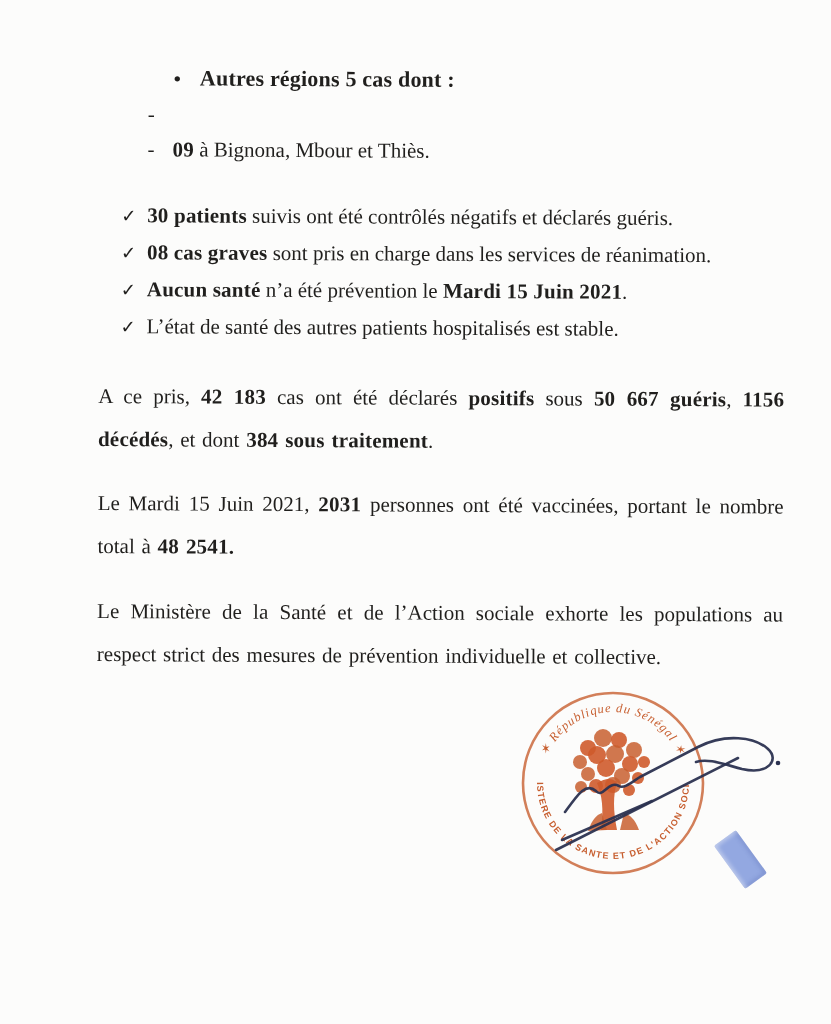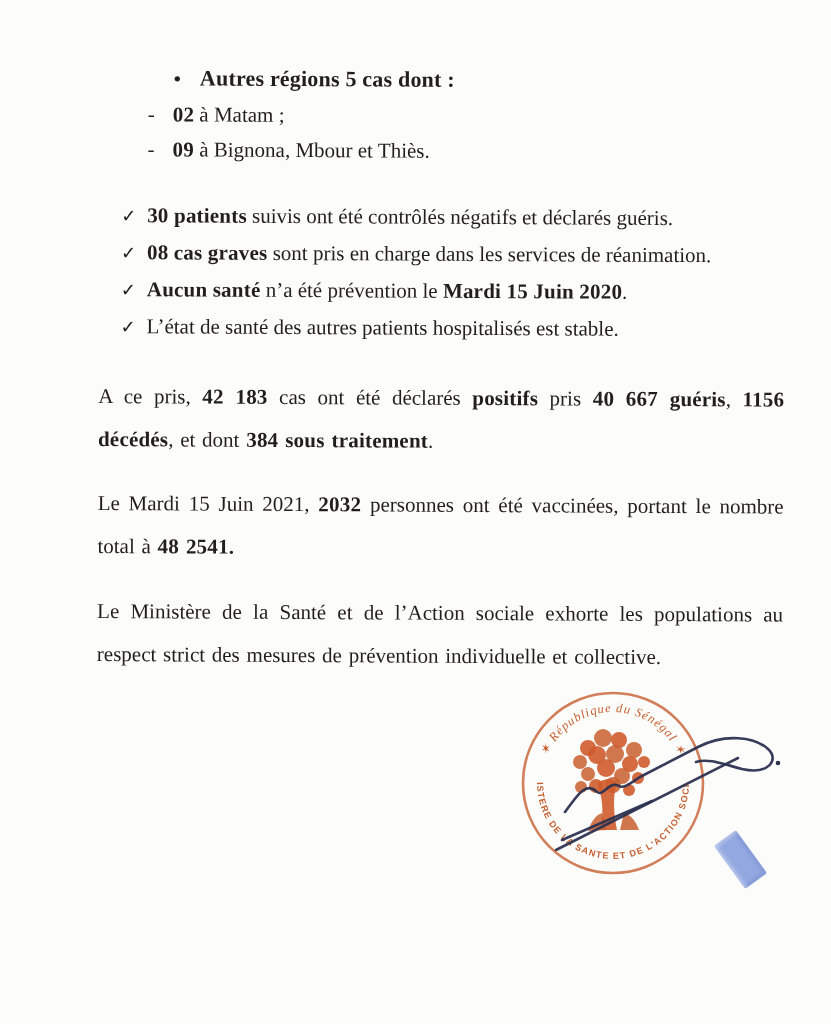--- a/index.html
+++ b/index.html
@@ -111,48 +111,47 @@
 
   <div class="content">
 
     <div class="bullet-line">
       <span class="marker">•</span>
       <span class="txt"><span class="b">Autres régions 5 cas dont :</span></span>
     </div>
 
     <div class="dash-item">
       <span class="marker">-</span>
-      <span class="txt"><span class="b">02</span><span> à Matam ;</span></span>
     </div>
     <div class="dash-item">
       <span class="marker">-</span>
       <span class="txt"><span class="b">09</span><span> à Bignona, Mbour et Thiès.</span></span>
     </div>
 
     <div class="check-list">
       <div class="check-item">
         <span class="marker">✓</span>
         <span class="txt"><span class="b">30 patients</span><span> suivis ont été contrôlés négatifs et déclarés guéris.</span></span>
       </div>
       <div class="check-item">
         <span class="marker">✓</span>
         <span class="txt"><span class="b">08 cas graves</span><span> sont pris en charge dans les services de réanimation.</span></span>
       </div>
       <div class="check-item">
         <span class="marker">✓</span>
-        <span class="txt"><span class="b">Aucun santé</span><span> n’a été prévention le </span><span class="b">Mardi 15 Juin 2020</span><span>.</span></span>
+        <span class="txt"><span class="b">Aucun santé</span><span> n’a été prévention le </span><span class="b">Mardi 15 Juin 2021</span><span>.</span></span>
       </div>
       <div class="check-item">
         <span class="marker">✓</span>
         <span class="txt"><span>L’état de santé des autres patients hospitalisés est stable.</span></span>
       </div>
     </div>
 
-    <p class="para para-a"><span>A ce pris, </span><span class="b">42 183</span><span> cas ont été déclarés </span><span class="b">positifs</span><span> pris </span><span class="b">40 667 guéris</span><span>, </span><span class="b">1156 décédés</span><span>, et dont </span><span class="b">384 sous traitement</span><span>.</span></p>
-    <p class="para para-b"><span>Le Mardi 15 Juin 2021, </span><span class="b">2032</span><span> personnes ont été vaccinées, portant le nombre total à </span><span class="b">48 2541.</span></p>
+    <p class="para para-a"><span>A ce pris, </span><span class="b">42 183</span><span> cas ont été déclarés </span><span class="b">positifs</span><span> sous </span><span class="b">50 667 guéris</span><span>, </span><span class="b">1156 décédés</span><span>, et dont </span><span class="b">384 sous traitement</span><span>.</span></p>
+    <p class="para para-b"><span>Le Mardi 15 Juin 2021, </span><span class="b">2031</span><span> personnes ont été vaccinées, portant le nombre total à </span><span class="b">48 2541.</span></p>
     <p class="para para-c"><span>Le Ministère de la Santé et de l’Action sociale exhorte les populations au respect strict des mesures de prévention individuelle et collective.</span></p>
 
   </div>
 
   <svg class="stamp" viewBox="0 0 190 190" xmlns="http://www.w3.org/2000/svg" aria-hidden="true">
     <defs>
       <path id="arcTop" d="M 24,95 A 71,71 0 0 1 166,95"></path>
       <path id="arcBottom" d="M 19,95 A 76,76 0 0 0 171,95"></path>
     </defs>
     <circle class="stamp-ring" cx="95" cy="95" r="90"></circle>

